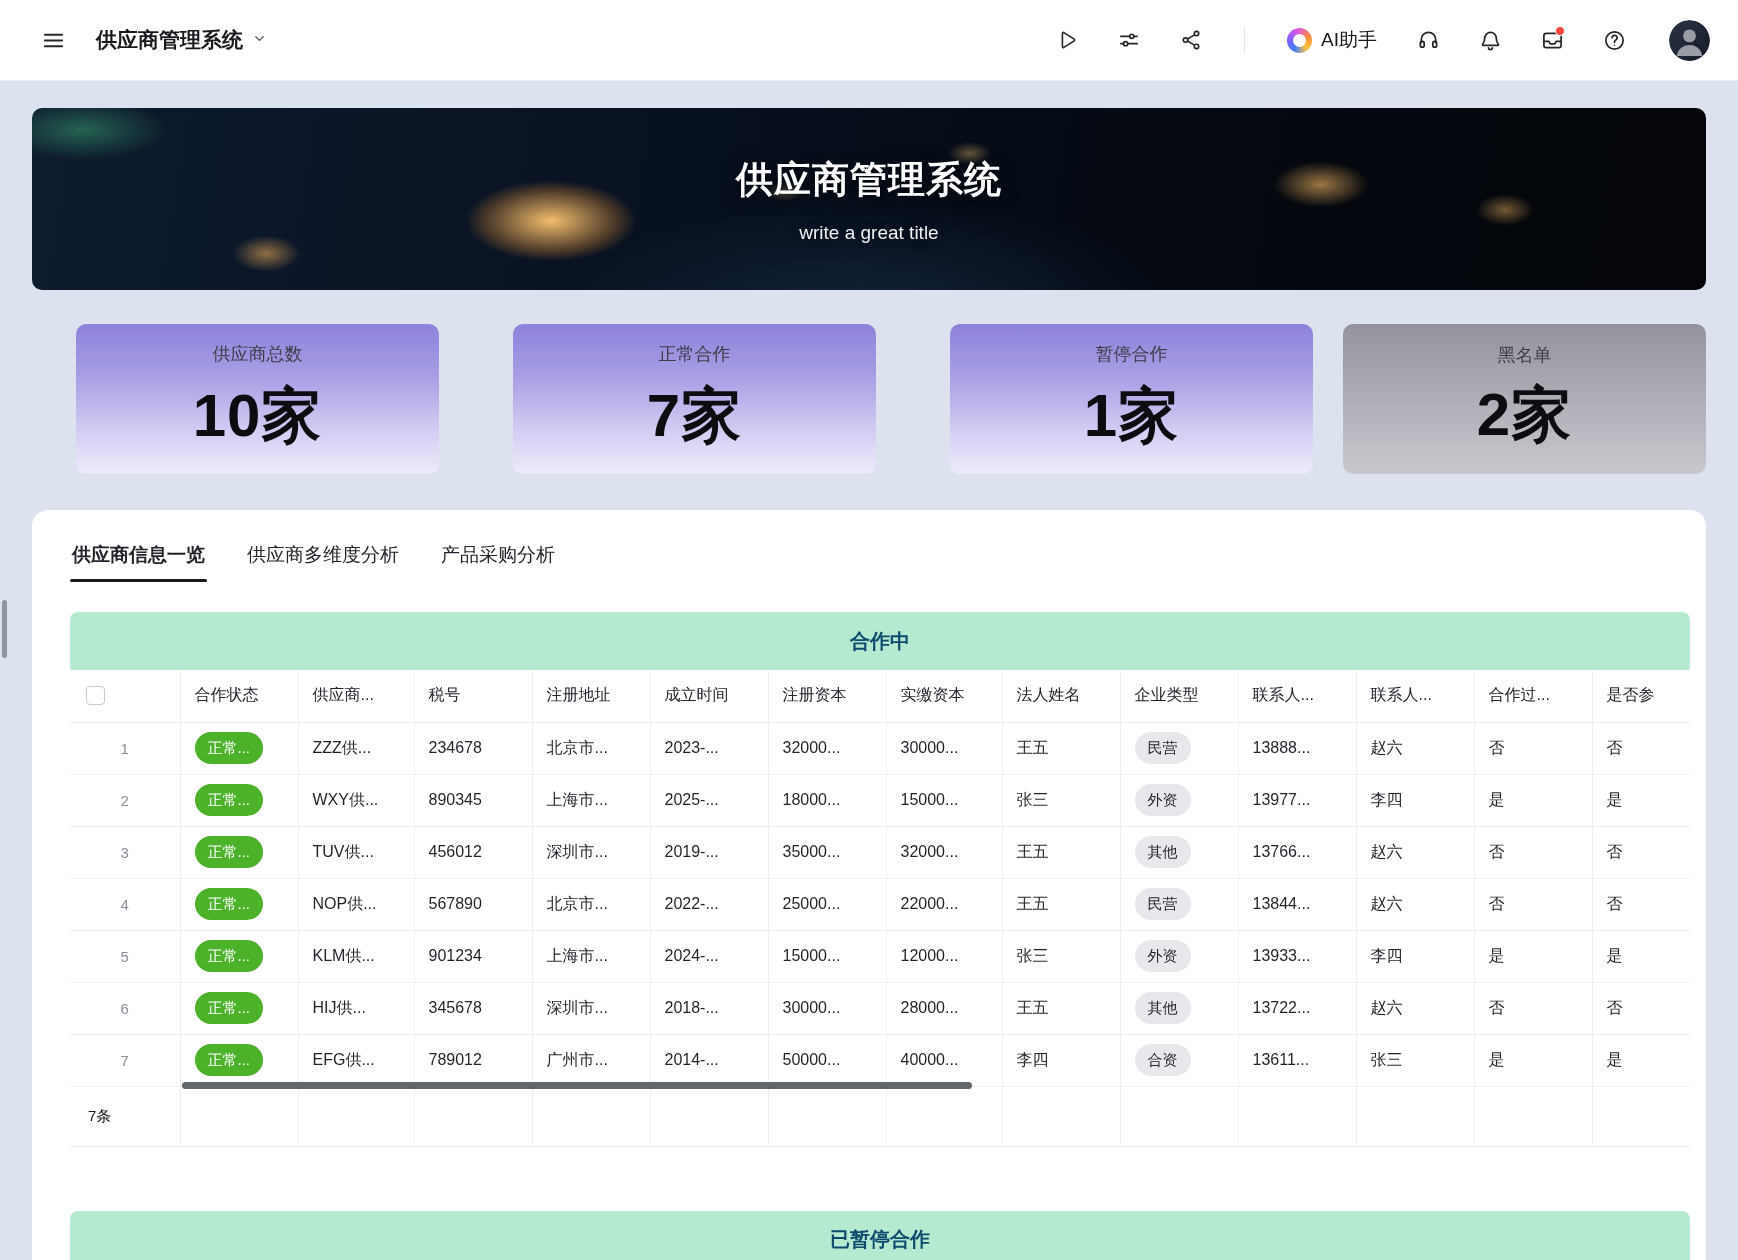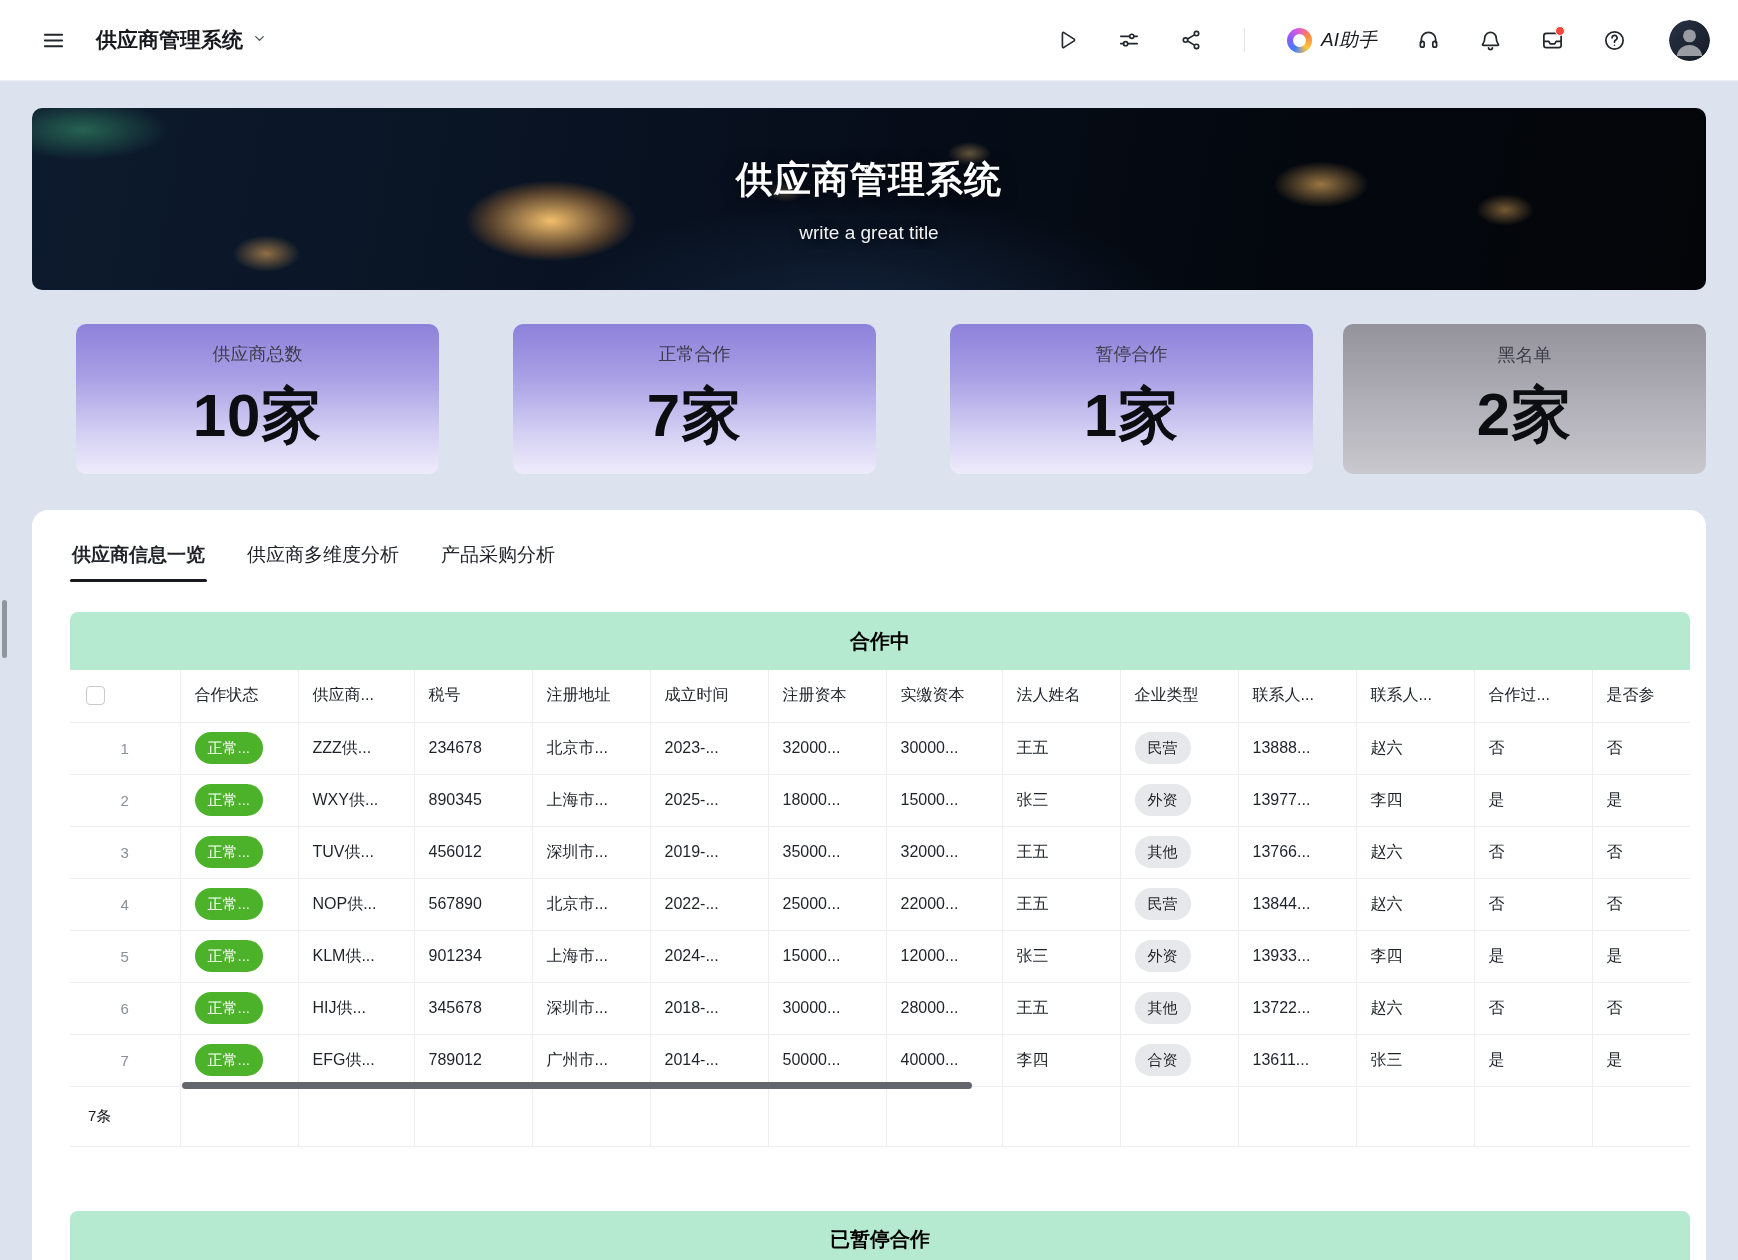--- a/index.html
+++ b/index.html
@@ -20,21 +20,21 @@
     position:relative; z-index:5;
   }
   .tb-left { display:flex; align-items:center; gap:24px; }
   .icon-btn {
     display:flex; align-items:center; justify-content:center;
     width:38px; height:38px; background:none; border:none; cursor:pointer; position:relative;
     border-radius:8px;
   }
   .tb-title { display:flex; align-items:center; gap:9px; cursor:pointer; }
   .tb-title .t { font-size:21px; font-weight:700; color:#17191d; }
-  .tb-right { display:flex; align-items:center; gap:24px;font-style:italic; }
+  .tb-right { display:flex; align-items:center; gap:24px; }
   .divider { width:1px; height:24px; background:#e2e4e8; margin:0 10px; }
   .ai-chip { display:flex; align-items:center; gap:9px; padding:0 8px; cursor:pointer; }
   .ai-chip .label { font-size:19px; color:#17191d; }
   .ai-logo {
     width:25px; height:25px; border-radius:50%; position:relative; flex:none;
     background:conic-gradient(from 210deg,#3f7dff,#8a5cff,#e059d9,#ff8a3c,#ffc53d,#3f7dff);
   }
   .ai-logo::after { content:""; position:absolute; inset:6px; border-radius:50%; background:#fff; }
   .dot {
     position:absolute; top:5px; right:6px; width:10px; height:10px; border-radius:50%;
@@ -82,21 +82,21 @@
   .tab.active::after {
     content:""; position:absolute; left:0; right:0; bottom:0; height:3px;
     background:#17191d; border-radius:2px;
   }
 
   
   .table-card { margin-top:30px; position:relative; width:1620px; }
   .group-header {
     height:58px; background:#b5ead0; border-radius:8px 8px 0 0;
     display:flex; align-items:center; justify-content:center;
-    font-size:20px; font-weight:700; color:#000000;
+    font-size:20px; font-weight:700; color:#0c4a6e;
   }
   table { border-collapse:collapse; table-layout:fixed; width:1620px; background:#fff; }
   th, td {
     border-right:1px solid #eceef2; border-bottom:1px solid #eceef2;
     font-size:16px; text-align:left; padding:0 14px; height:52px;
     font-weight:400; color:#1f2329; white-space:nowrap; overflow:hidden;
   }
   th:last-child, td:last-child { border-right:none; }
   thead th { font-weight:500; color:#20242b; }
   th.sel { padding-left:16px; }

